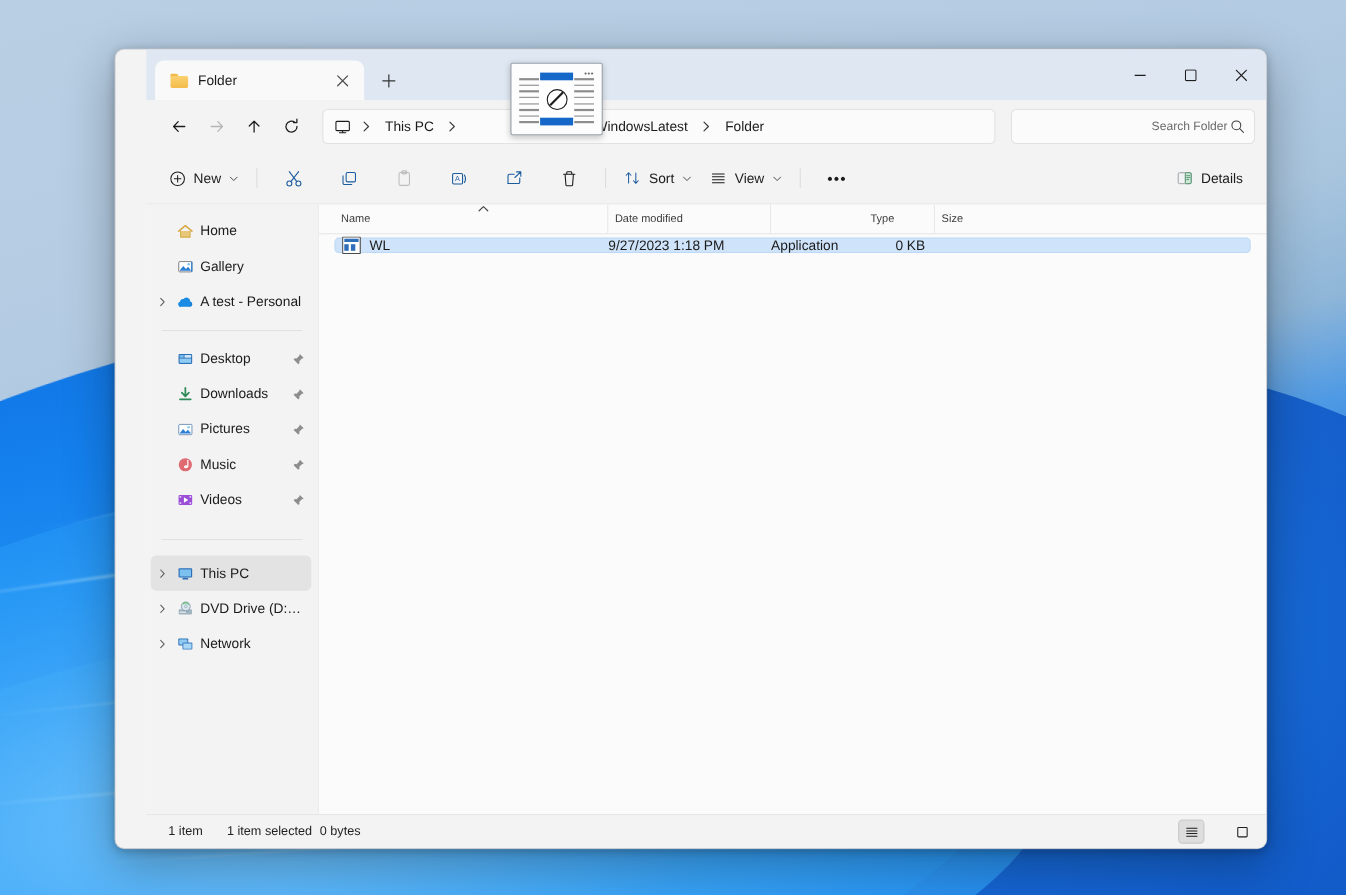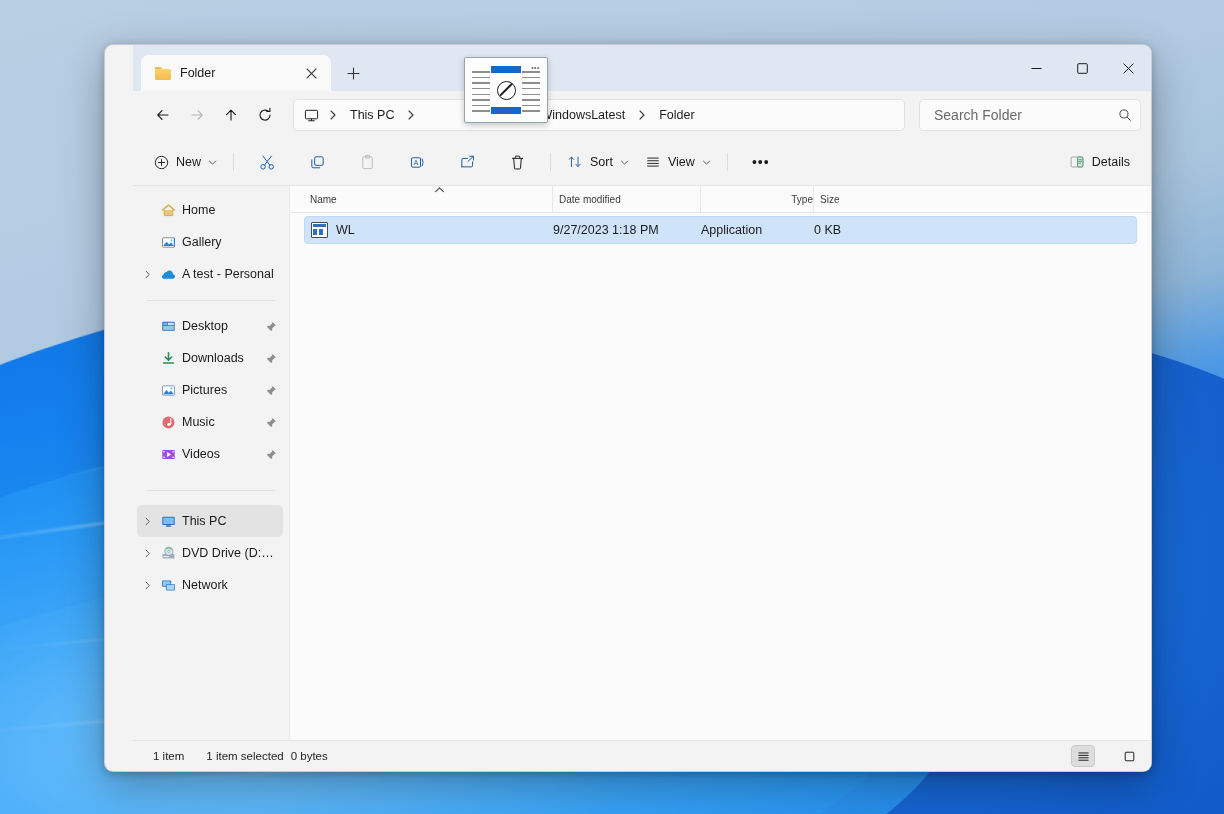--- a/index.html
+++ b/index.html
@@ -225,23 +225,24 @@
     align-items: center;
     padding: 0 8px 0 12px;
     box-sizing: border-box;
     flex: none;
   }
   #searchbox input {
     flex: 1;
     border: 0; outline: 0;
     background: transparent;
     font-family: "Liberation Sans", sans-serif;
-    font-size: 14px;
+    font-size: 11px;
     color: #000000;
     min-width: 0;
+    text-align: right;
   }
   #searchbox input::placeholder { color: #6a6a6a; }
 
   
   #commandbar {
     height: 46px;
     background: #f3f3f3;
     display: flex;
     align-items: center;
     padding: 0 14px;
@@ -348,31 +349,31 @@
     align-items: center;
     box-sizing: border-box;
     padding-left: 6px;
     border-left: 1px solid #e8e8e8;
     position: relative;
   }
   .ch:first-child { border-left: 0; }
   .ch.c-name { width: 248px; }
   .ch.c-date { width: 148px; }
   .ch.c-type { width: 113px; justify-content: flex-end; }
-  .ch.c-size { width: 80px; }
+  .ch.c-size { width: 80px; margin-left: 36px; }
   .sortmark {
     position: absolute;
     left: 130px; top: 0px;
     font-size: 9px;
     color: #5c5c5c;
   }
 
   #filelist { flex: 1; padding-top: 4px; }
   .file-row {
-    height: 28px;
+    height: 14px;
     margin: 0 14px;
     display: flex;
     align-items: center;
     font-size: 12.5px;
     color: #1b1b1b;
     border-radius: 4px;
     padding-left: 6px;
     box-sizing: border-box;
   }
   .file-row.selected {

